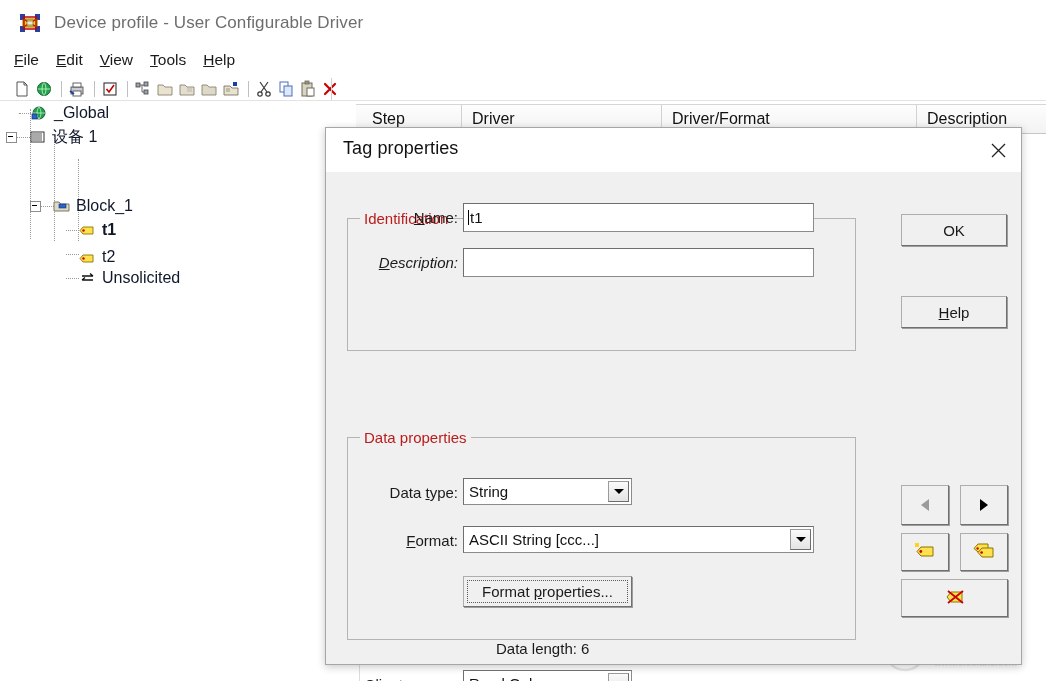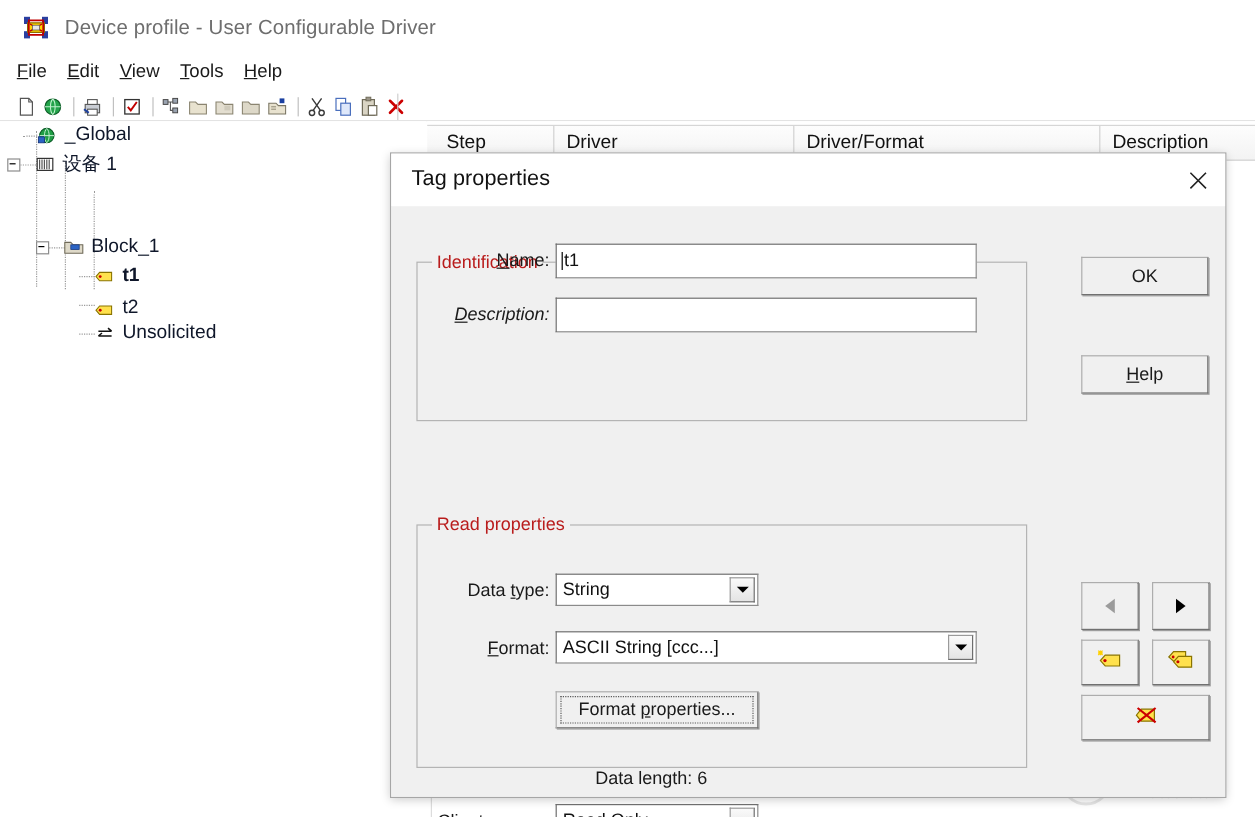--- a/index.html
+++ b/index.html
@@ -663,21 +663,21 @@
         <span class="caret"></span>
           <span>t1</span>
       </div>
 
       <span class="fld-label" style="left:37px; top:82px; width:95px;font-style:italic;"><span class="ul">D</span>escription:</span>
       <div class="textbox" style="left:137px; top:76px; width:351px; height:29px;">
         <span></span>
       </div>
 
       <div class="groupbox" style="left:21px; top:265px; width:509px; height:203px;">
-        <span class="gb-title">Read properties</span>
+        <span class="gb-title">Data properties</span>
       </div>
 
       <span class="fld-label" style="left:45px; top:312px; width:87px;">Data <span class="ul">t</span>ype:</span>
       <div class="combo" style="left:137px; top:306px; width:169px; height:27px;">
         <span class="combo-text">String</span>
         <span class="combo-btn">
             <span class="tri-down"></span>
           </span>
       </div>
 

